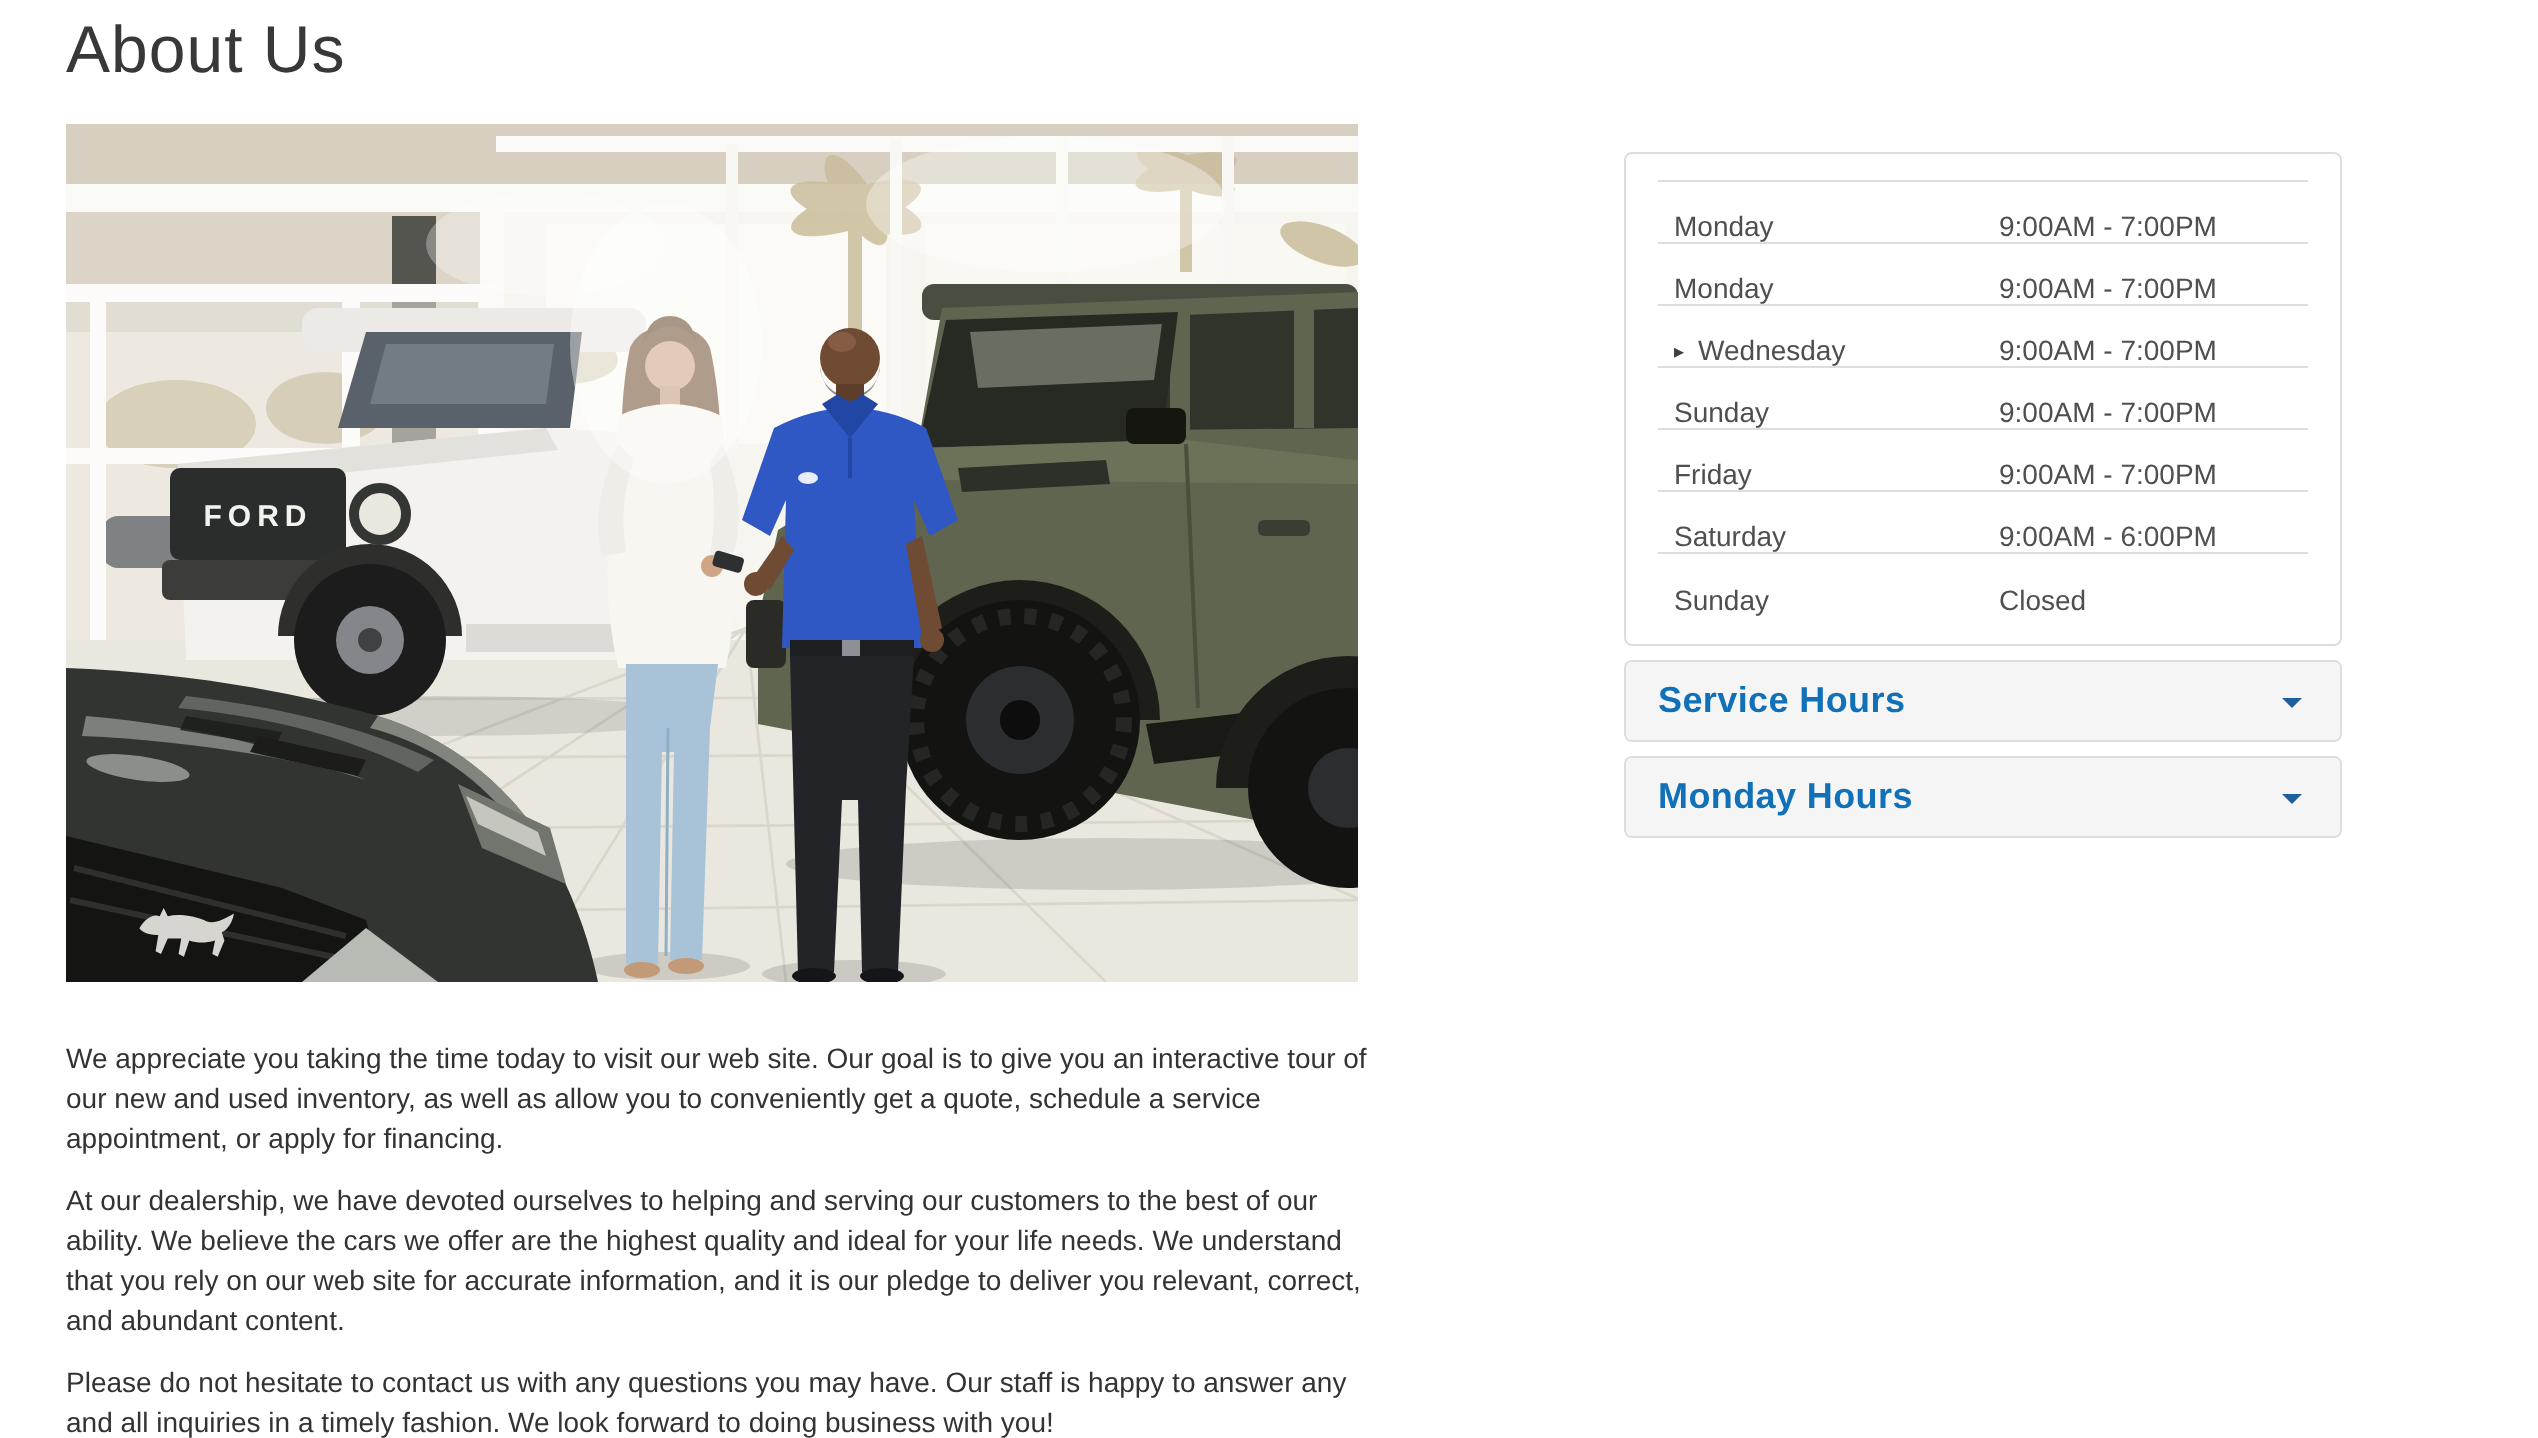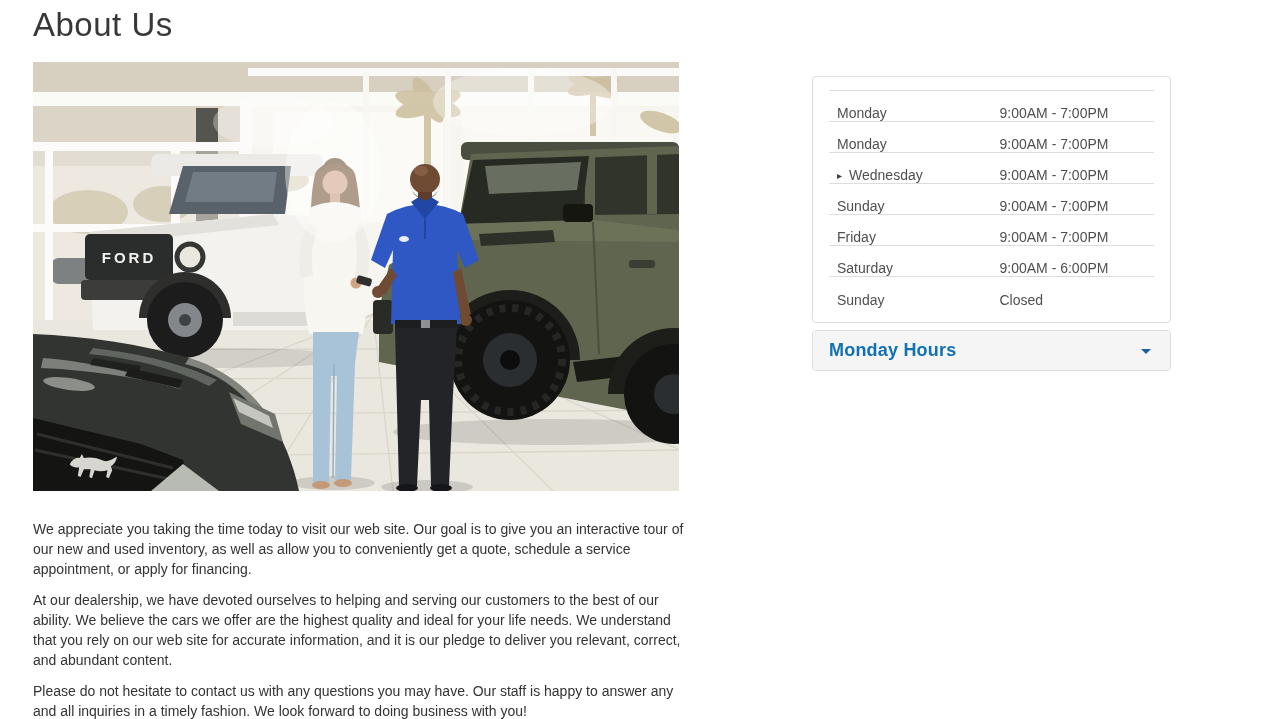--- a/index.html
+++ b/index.html
@@ -289,20 +289,26 @@
           <div class="time">9:00AM - 6:00PM</div>
         </div>
         <div class="hours-row">
           <div class="day">Sunday</div>
           <div class="time">Closed</div>
         </div>
       </div>
     </div>
   </section>
 
+  <section class="panel">
+    <header class="panel-header">
+      <span class="panel-title">Service Hours</span>
+      <span class="caret"></span>
+    </header>
+  </section>
 
   <section class="panel">
     <header class="panel-header">
       <span class="panel-title">Monday Hours</span>
       <span class="caret"></span>
     </header>
   </section>
 
 </aside>
 

